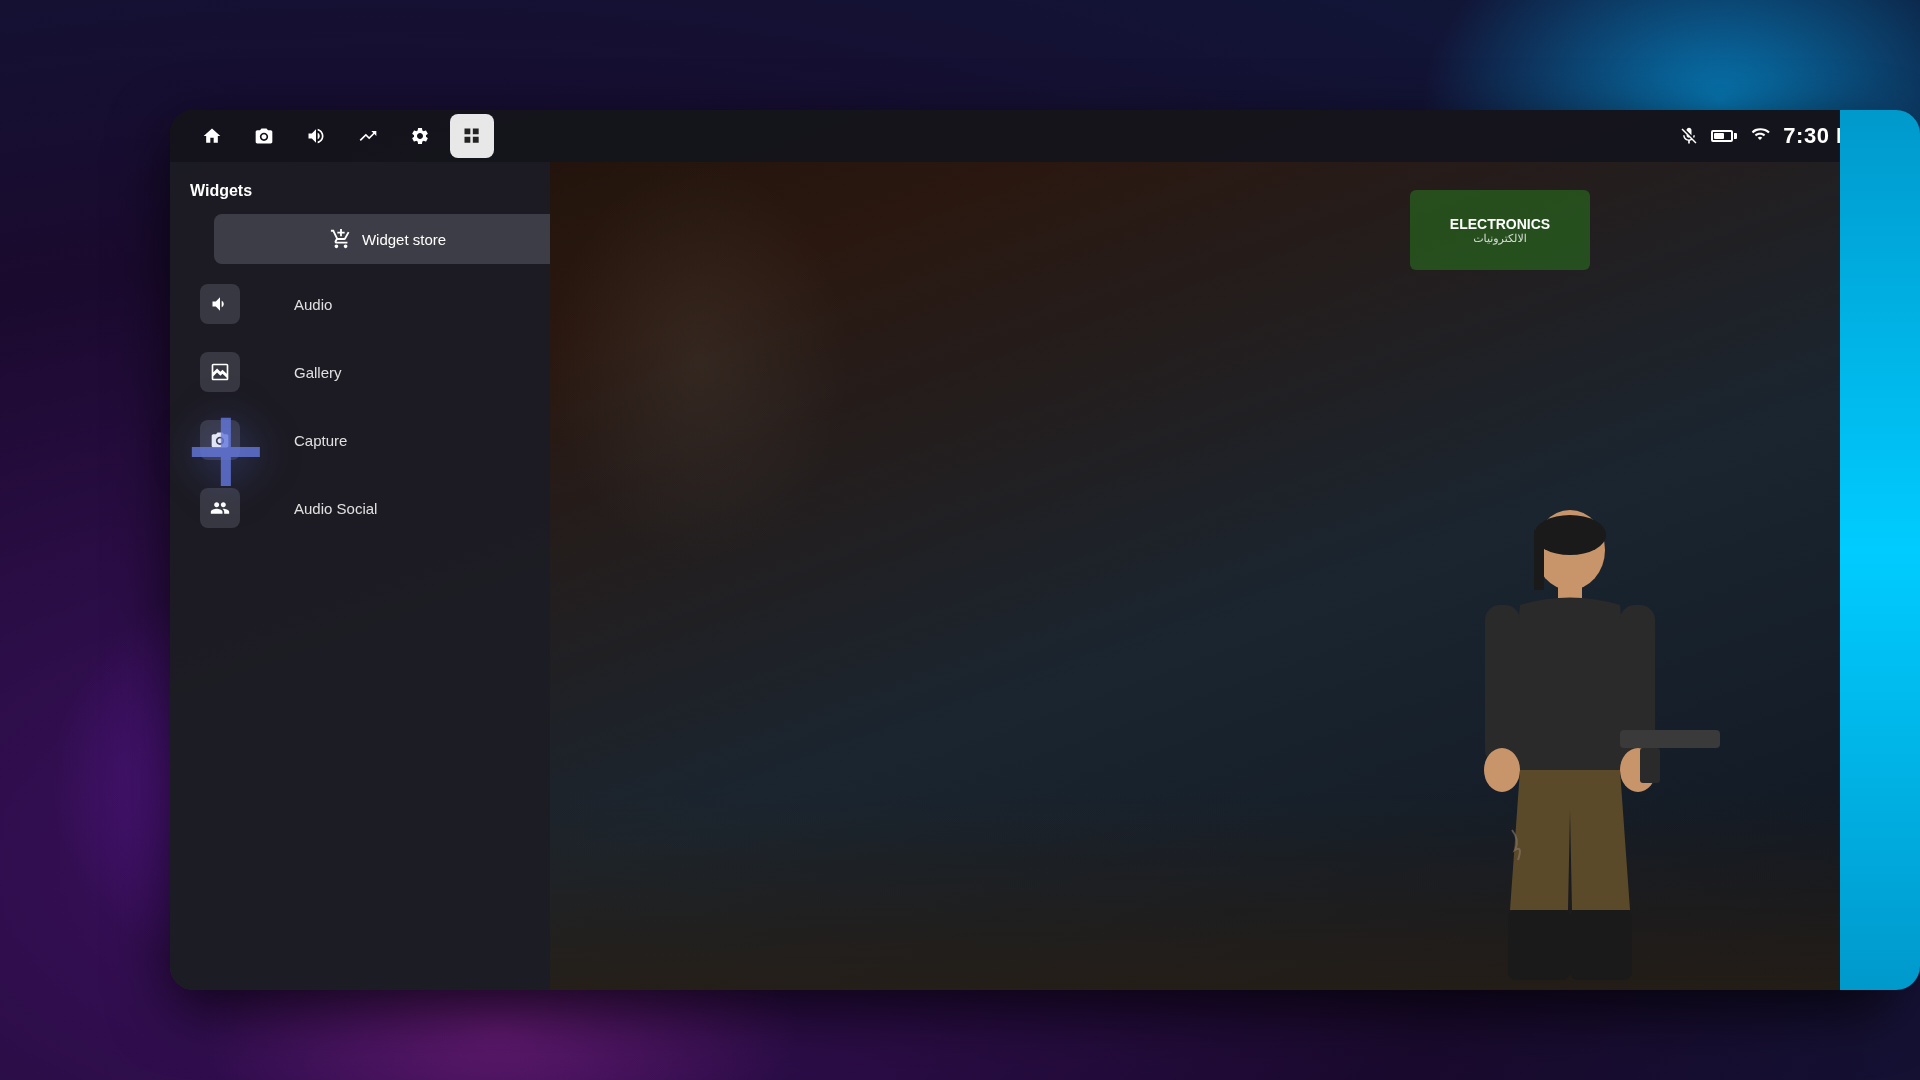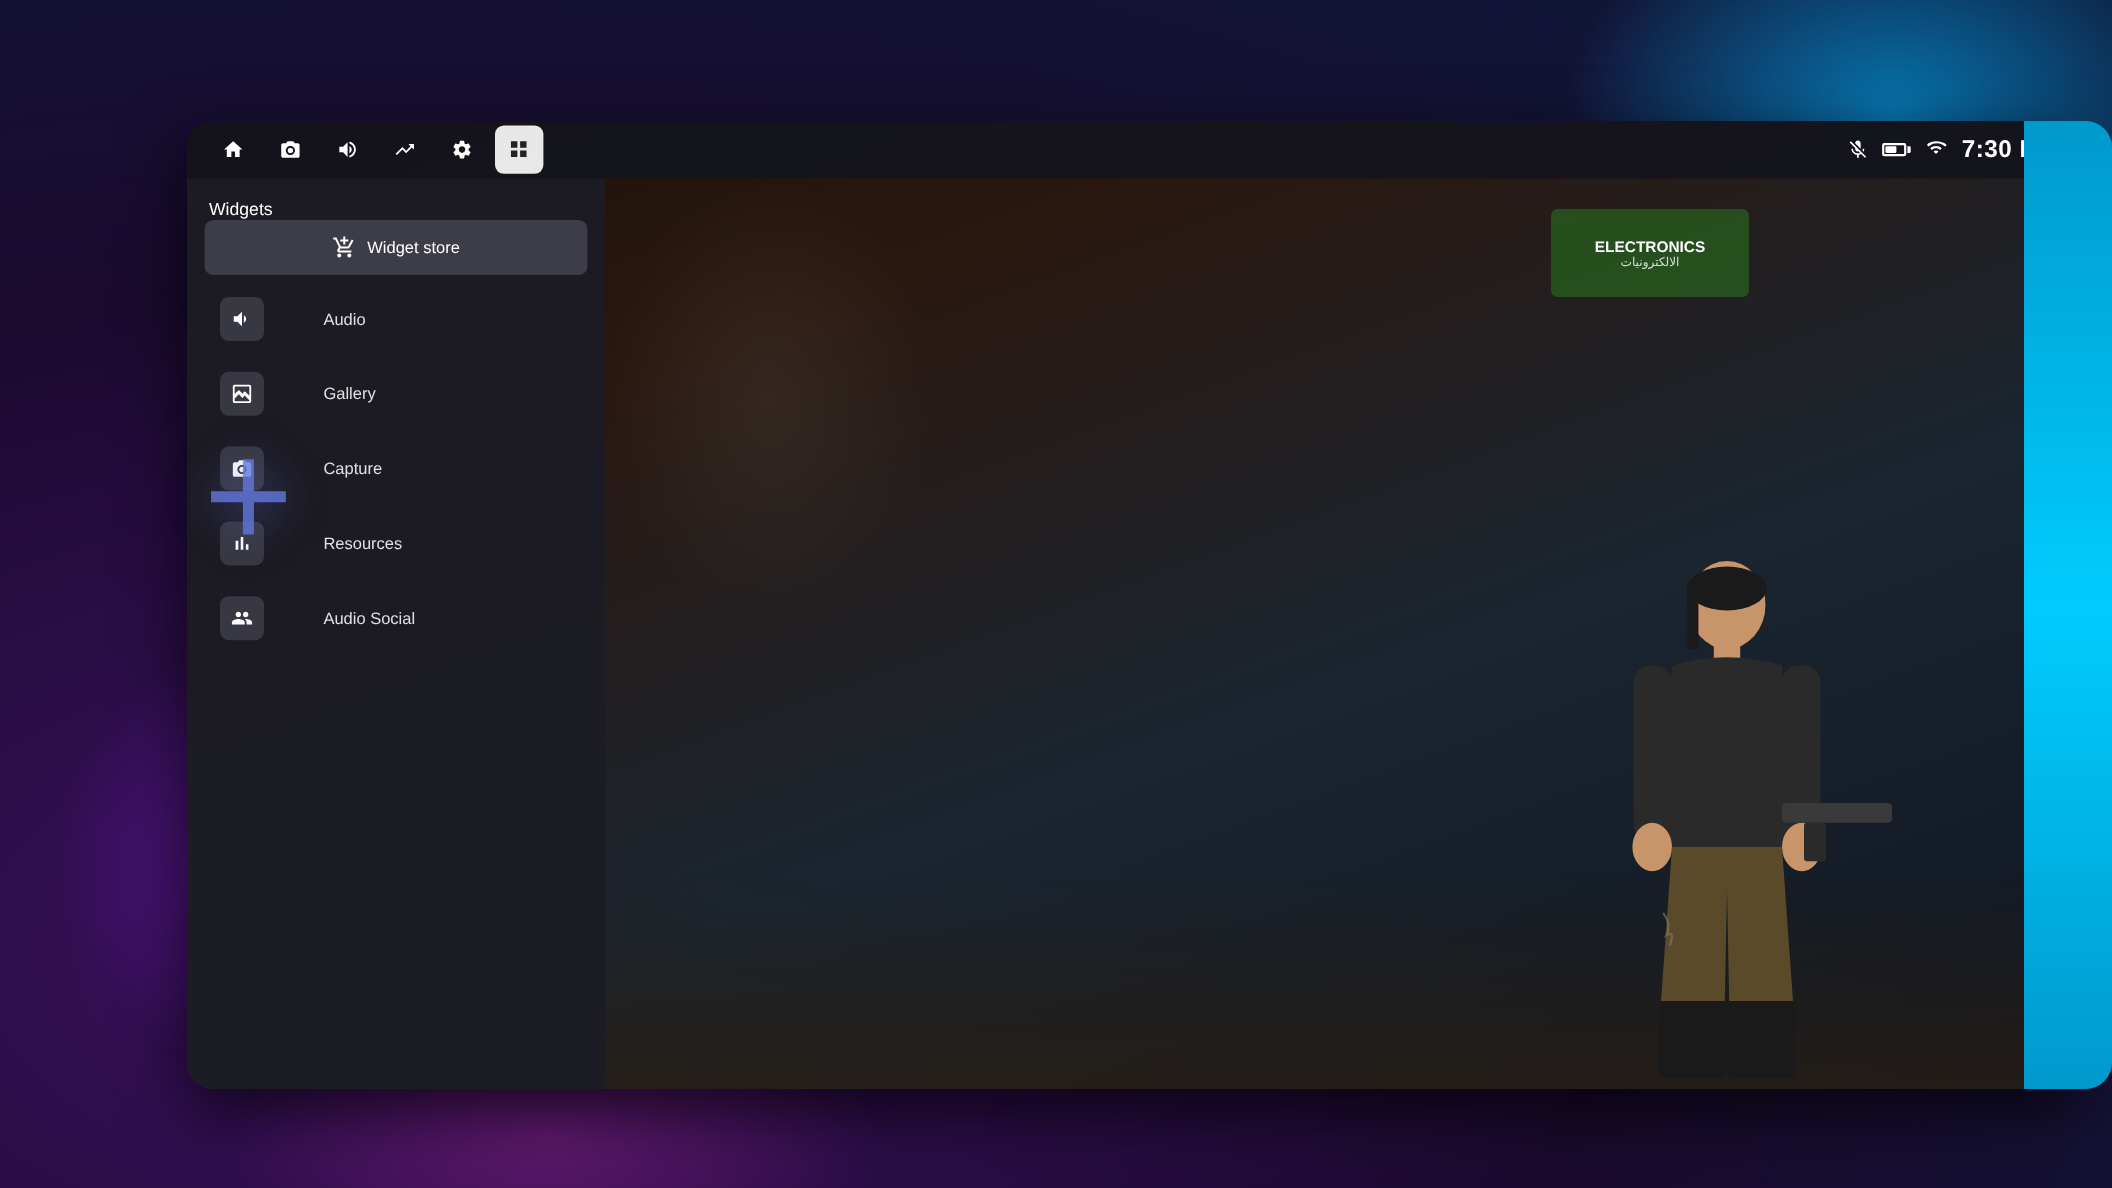--- a/index.html
+++ b/index.html
@@ -164,38 +164,40 @@
       bottom: 0;
       background: rgba(28, 28, 36, 0.97);
       z-index: 5;
       padding: 20px 16px;
       overflow-y: auto;
     }
 
     .widgets-title {
       color: #ffffff;
       font-size: 16px;
-      font-weight: 400;
+      font-weight: 700;
+      margin-bottom: 14px;
       padding-left: 4px;
     }
 
     .widget-store-btn {
       display: flex;
       align-items: center;
       justify-content: center;
       gap: 10px;
       width: 100%;
       background: rgba(70, 70, 80, 0.8);
       border: none;
       border-radius: 8px;
       padding: 14px 16px;
       color: white;
       font-size: 15px;
       cursor: pointer;
       margin-bottom: 8px;
+      margin-left: 28px;
     }
 
     .menu-item {
       display: flex;
       align-items: center;
       gap: 14px;
       padding: 12px 14px;
       border-radius: 8px;
       cursor: pointer;
       margin-bottom: 4px;
@@ -430,28 +432,20 @@
     <div class="menu-item">
       <div class="menu-icon-box">
         <svg width="20" height="20" viewBox="0 0 24 24" fill="white">
           <path d="M20 5h-3.17L15 3H9L7.17 5H4c-1.1 0-2 .9-2 2v12c0 1.1.9 2 2 2h16c1.1 0 2-.9 2-2V7c0-1.1-.9-2-2-2zm-8 13c-2.76 0-5-2.24-5-5s2.24-5 5-5 5 2.24 5 5-2.24 5-5 5zm0-8c-1.66 0-3 1.34-3 3s1.34 3 3 3 3-1.34 3-3-1.34-3-3-3z"></path>
         </svg>
       </div>
       <span class="menu-item-label">Capture</span>
     </div>
 
 
-    <div class="menu-item">
-      <div class="menu-icon-box">
-        <svg width="20" height="20" viewBox="0 0 24 24" fill="white">
-          <path d="M5 9.2h3V19H5zM10.6 5h2.8v14h-2.8zm5.6 8H19v6h-2.8z"></path>
-        </svg>
-      </div>
-      <span class="menu-item-label">Resources</span>
-    </div>
 
     <div class="menu-item">
       <div class="menu-icon-box">
         <svg width="20" height="20" viewBox="0 0 24 24" fill="white">
           <path d="M16 11c1.66 0 2.99-1.34 2.99-3S17.66 5 16 5c-1.66 0-3 1.34-3 3s1.34 3 3 3zm-8 0c1.66 0 2.99-1.34 2.99-3S9.66 5 8 5C6.34 5 5 6.34 5 8s1.34 3 3 3zm0 2c-2.33 0-7 1.17-7 3.5V19h14v-2.5c0-2.33-4.67-3.5-7-3.5zm8 0c-.29 0-.62.02-.97.05 1.16.84 1.97 1.97 1.97 3.45V19h6v-2.5c0-2.33-4.67-3.5-7-3.5z"></path>
         </svg>
       </div>
       <span class="menu-item-label">Audio Social</span>
     </div>
 

